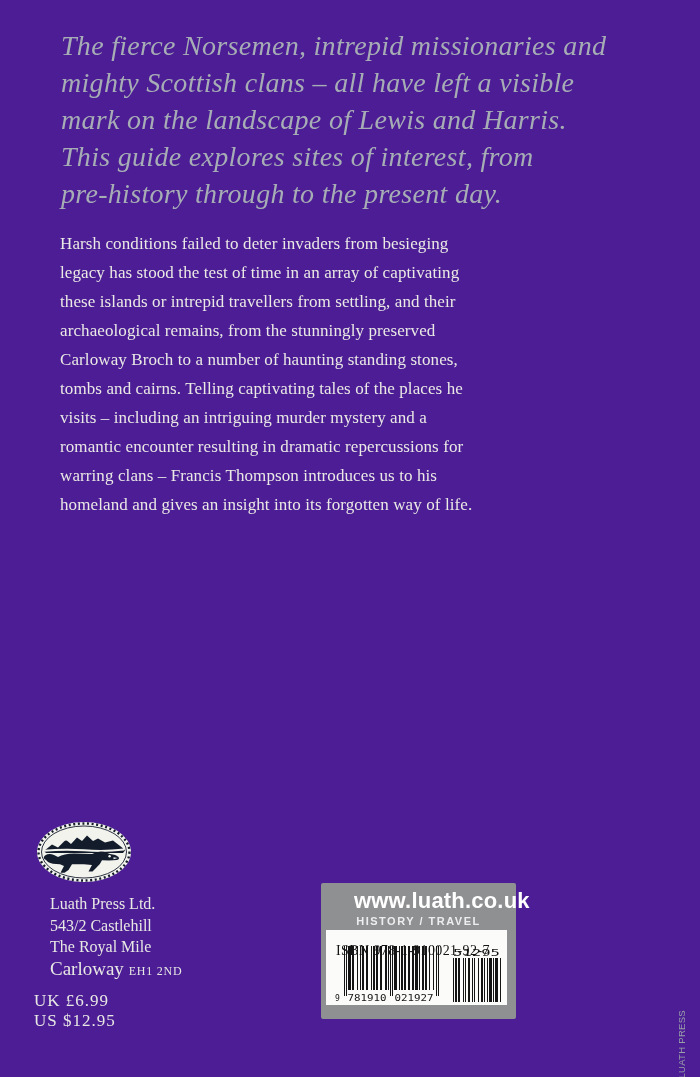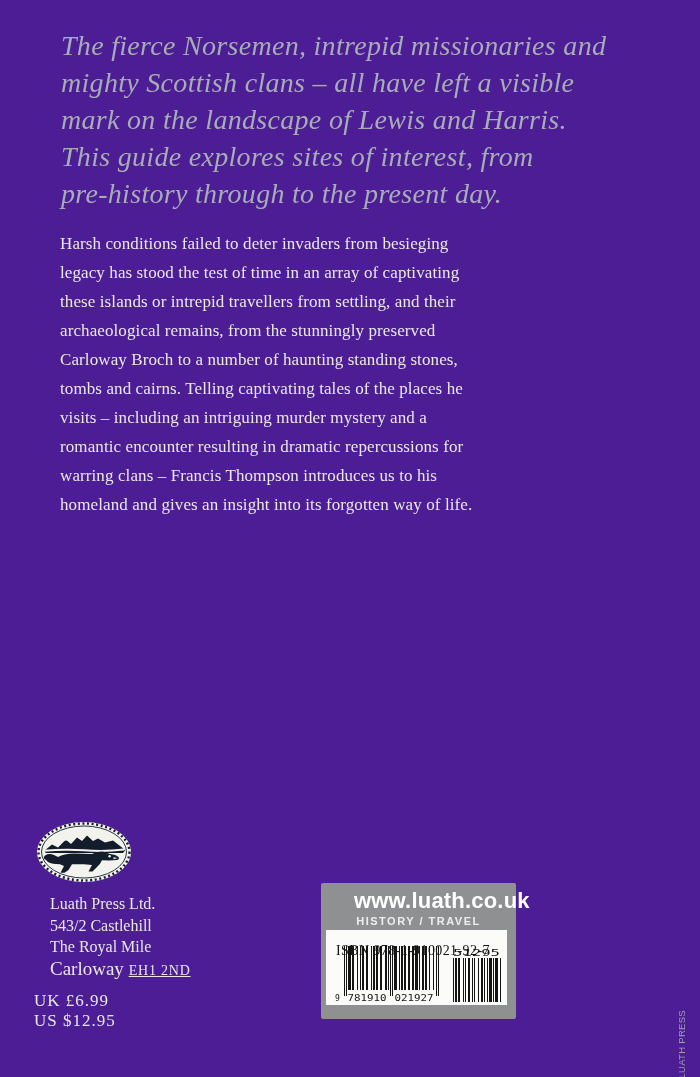--- a/index.html
+++ b/index.html
@@ -21,21 +21,21 @@
   .blurb .line {
     font-size:17px; line-height:29px; color:#eae9e5;
     letter-spacing:.1px; white-space:nowrap;
   }
 
   
   .logo { position:absolute; left:34px; top:820px; width:100px; height:64px; }
   .pub { position:absolute; left:50px; top:893px; color:#e8e8e4; }
   .pub .line, .pub-name { font-size:16px; line-height:21.5px; white-space:nowrap; }
   .city-line { font-size:19px; line-height:21.5px; white-space:nowrap; }
-  .postcode { font-size:14px; letter-spacing:.8px;text-decoration:underline; }
+  .postcode { font-size:12px; letter-spacing:.8px; }
   .prices { position:absolute; left:34px; top:991px; color:#e8e8e4; }
   .prices .line { font-size:17px; line-height:19.5px; letter-spacing:1px; white-space:nowrap; }
 
   
   .panel {
     position:absolute; left:321px; top:883px; width:195px; height:136px;
     background:#8e9092; border-radius:2px;
     font-family:"Liberation Sans", sans-serif;
   }
   .site {

